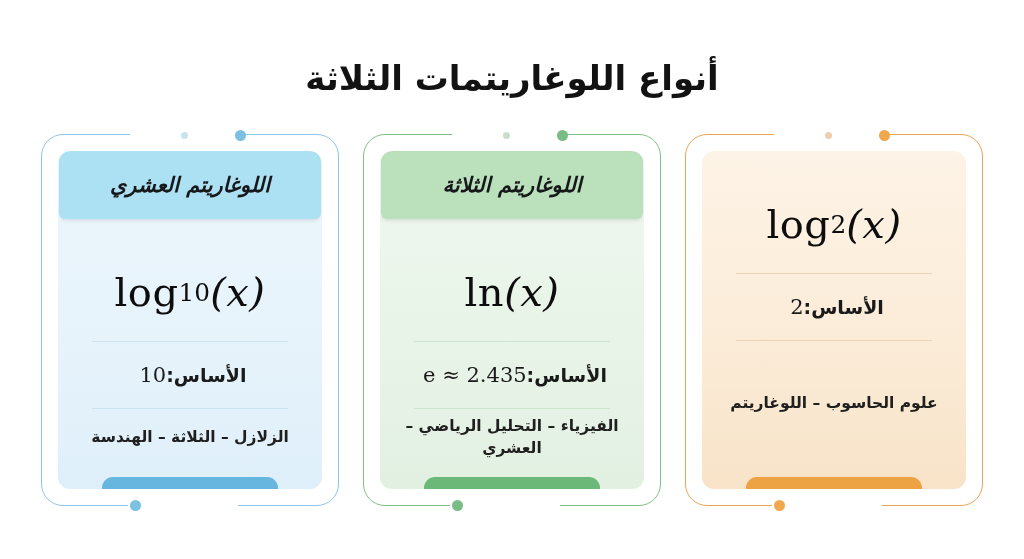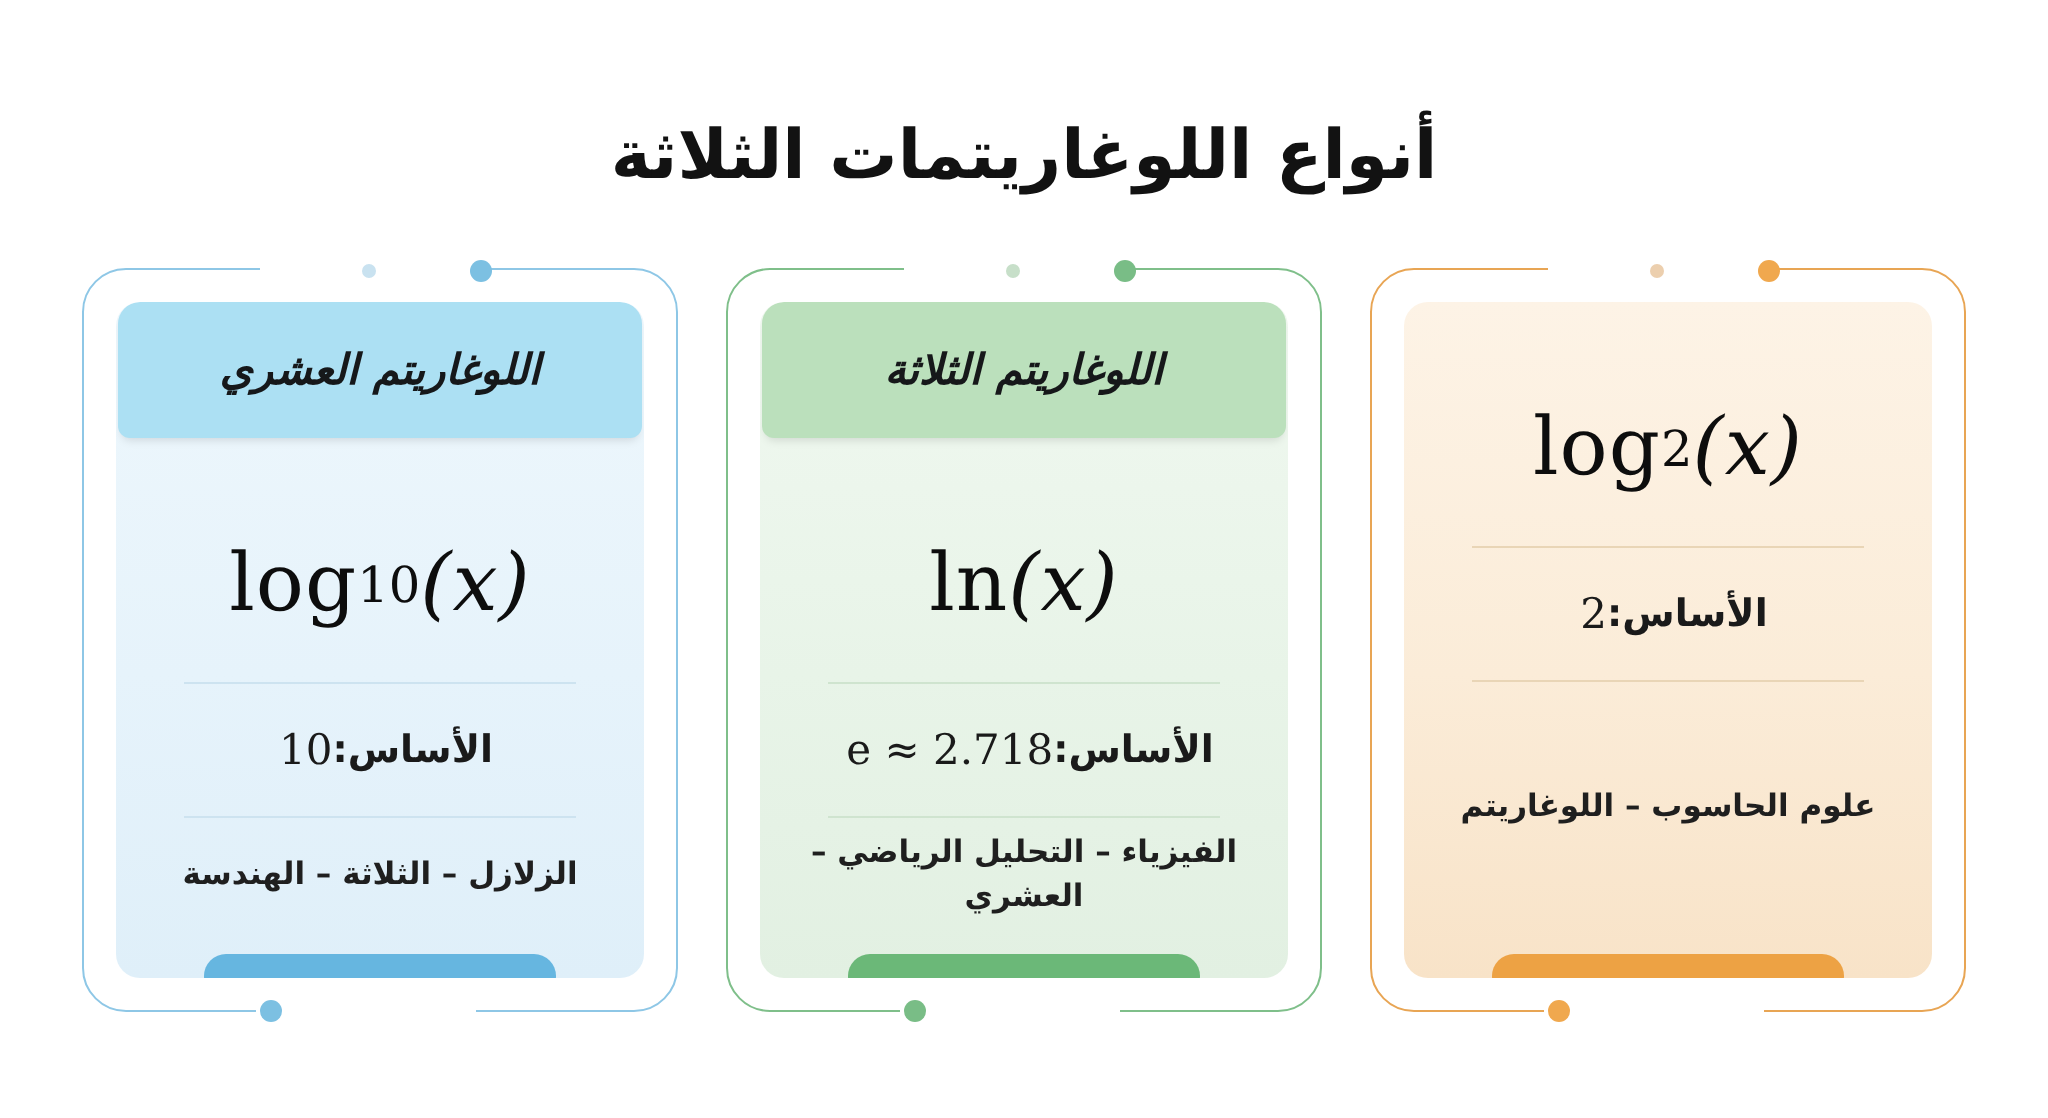--- a/index.html
+++ b/index.html
@@ -308,21 +308,21 @@
             <span class="card-header-label">اللوغاريتم الثلاثة</span>
           </div>
           <div class="card-formula">
             <span>ln</span>
               <span class="formula-sub"></span>
               <span class="formula-var">(x)</span>
           </div>
           <div class="divider"></div>
           <div class="card-base">
             <span>الأساس:</span>
-            <span class="base-math">e ≈ 2.718</span>
+            <span class="base-math">e ≈ 2.435</span>
           </div>
           <div class="divider"></div>
           <div class="card-apps">الفيزياء – التحليل الرياضي – العشري</div>
           <div class="card-footer-bar"></div>
         </div>
       </div>
     </div>
 
     <div class="card-frame theme-blue">
       <div class="frame-gap-top"></div>

